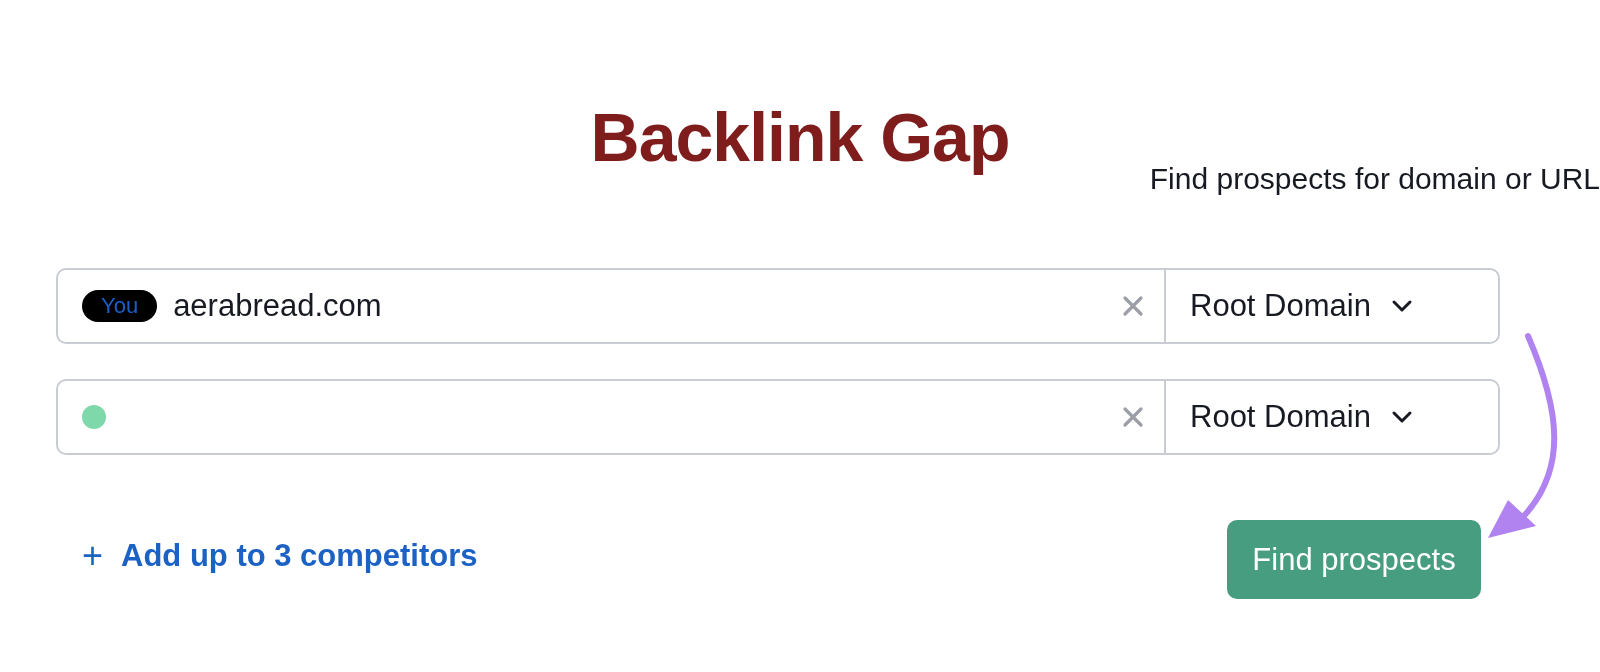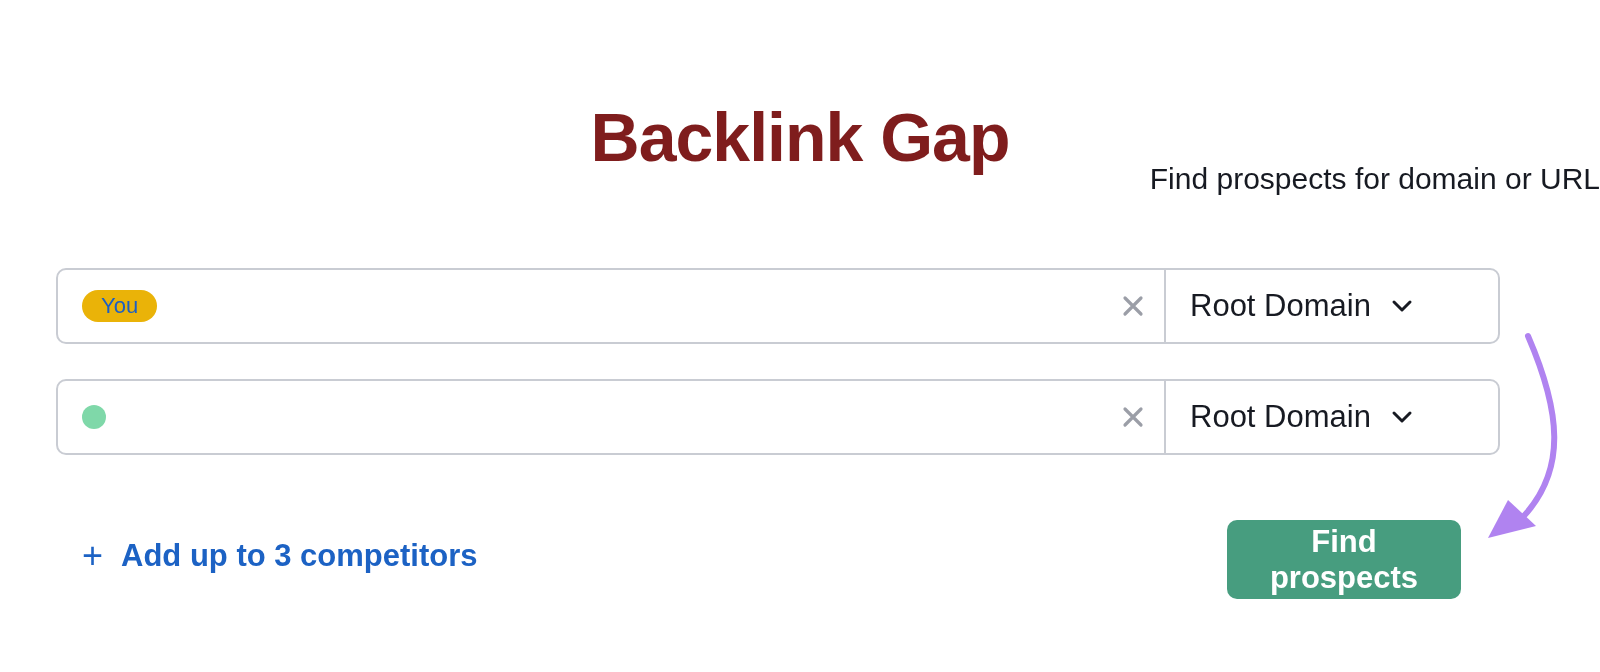--- a/index.html
+++ b/index.html
@@ -18,57 +18,58 @@
     }
     .row {
       position: absolute; left: 56px; width: 1444px; height: 76px;
       border: 2px solid #c9ccd3; border-radius: 10px; box-sizing: border-box;
       display: flex; align-items: center; background: #fff;
     }
     .row1 { top: 268px; }
     .row2 { top: 379px; }
     .field { flex: 1; display: flex; align-items: center; height: 100%; position: relative; }
     .you-badge {
-      margin-left: 24px; background: #eab308; color: #1c5fc4; font-size: 22px;
+      margin-left: 24px; background: #000000; color: #1c5fc4; font-size: 22px;
       padding: 3px 19px; border-radius: 16px; line-height: 26px;
     }
     .dot { margin-left: 24px; width: 24px; height: 24px; border-radius: 50%; background: #7fd8a9; }
     .value { font-size: 31px; color: #171a22; margin-left: 16px; }
     .clear {
       position: absolute; right: 18px; top: 50%; transform: translateY(-50%);
       width: 26px; height: 26px; cursor: pointer;
     }
     .select {
       width: 334px; height: 100%; border-left: 2px solid #c9ccd3; box-sizing: border-box;
       display: flex; align-items: center; padding-left: 24px; cursor: pointer;
     }
     .select-label { font-size: 31px; color: #171a22; }
     .chev { margin-left: 20px; width: 22px; height: 14px; }
     .add-link {
       position: absolute; left: 82px; top: 538px; display: flex; align-items: center;
       color: #1c62c4; font-size: 31px; font-weight: 700; cursor: pointer;
     }
     .plus { font-size: 36px; font-weight: 400; margin-right: 18px; line-height: 1; }
     .find-btn {
-      position: absolute; left: 1227px; top: 520px; width: 234px; height: 79px;
+      position: absolute; left: 1227px; top: 520px; width: 254px; height: 79px;
       background: #479d7f; color: #ffffff; border-radius: 10px; border: none;
-      font-size: 31px; font-weight: 700; font-family: "Liberation Sans", sans-serif;
+      font-size: 31px; font-weight: 400; font-family: "Liberation Sans", sans-serif;
       display: flex; align-items: center; justify-content: center; cursor: pointer;
     }
     .arrow { position: absolute; left: 1460px; top: 320px; width: 140px; height: 230px; pointer-events: none; }
   </style>
 </head>
 <body>
 
 <h1 class="title">Backlink Gap</h1>
 <div class="subtitle">Find prospects for domain or URL</div>
 
 <div class="row row1">
   <div class="field">
     <span class="you-badge">You</span>
+    <span class="value">aerabread.com</span>
     <svg class="clear" viewBox="0 0 26 26">
       <path d="M5 5 L21 21 M21 5 L5 21" stroke="#9b9ea7" stroke-width="3.2" stroke-linecap="round"></path>
     </svg>
   </div>
   <div class="select">
     <span class="select-label">Root Domain</span>
     <svg class="chev" viewBox="0 0 22 14">
       <path d="M3 3 L11 11 L19 3" fill="none" stroke="#171a22" stroke-width="3" stroke-linecap="round" stroke-linejoin="round"></path>
     </svg>
   </div>

